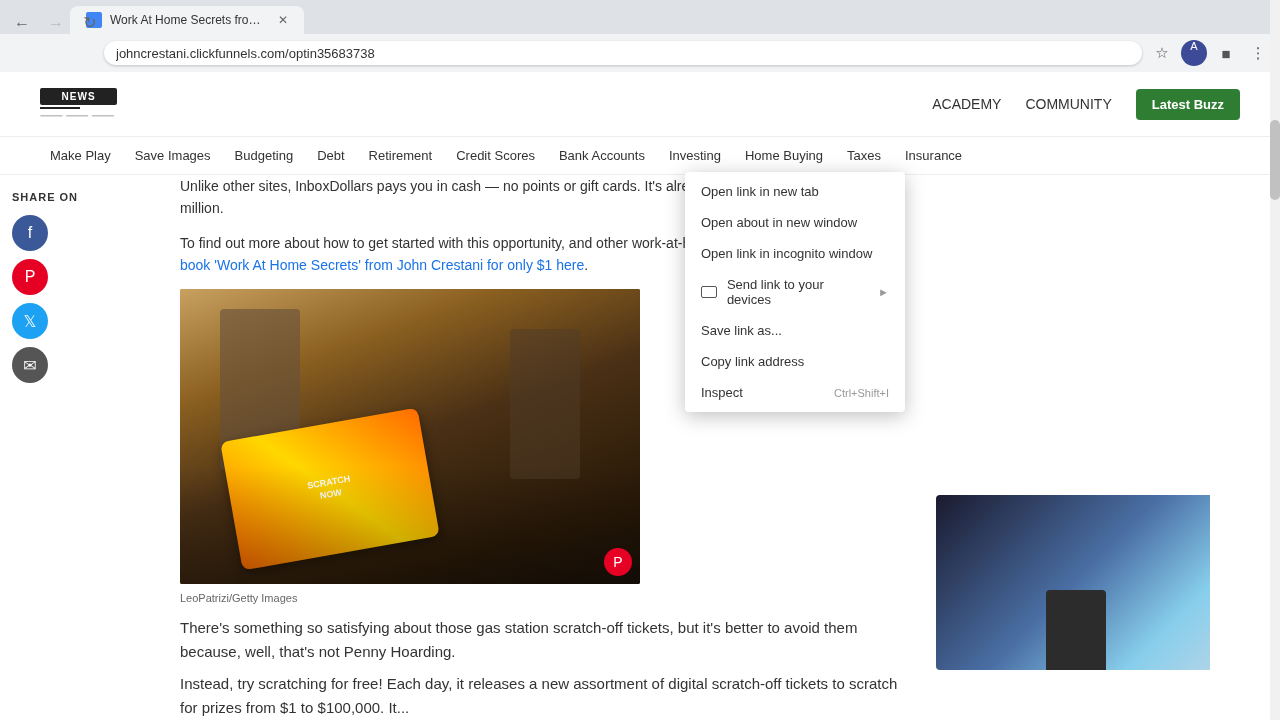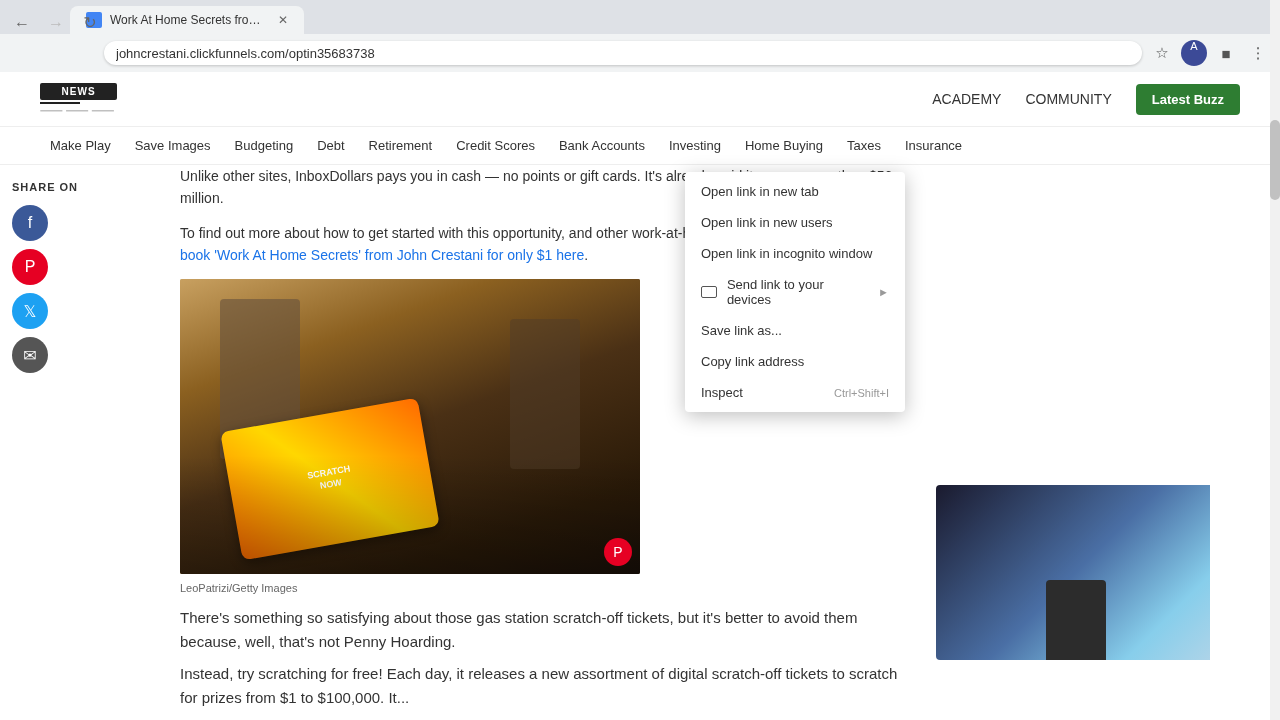--- a/index.html
+++ b/index.html
@@ -112,21 +112,21 @@
       flex-direction: column;
     }
 
     
     .site-header {
       background: #fff;
       border-bottom: 1px solid #eee;
       padding: 0 40px;
       display: flex;
       align-items: center;
-      height: 55px;
+      height: 65px;
       justify-content: space-between;
     }
     .site-logo {
       display: flex;
       align-items: center;
       gap: 4px;
     }
     .logo-box {
       background: #222;
       color: #fff;
@@ -499,21 +499,21 @@
       </div>
     </div>
   </div>
 </div>
 
 <div class="context-menu">
   <div class="context-menu-item">
     <span>Open link in new tab</span>
   </div>
   <div class="context-menu-item">
-    <span>Open link in new users</span>
+    <span>Open about in new window</span>
   </div>
   <div class="context-menu-item">
     <span>Open link in incognito window</span>
   </div>
   <div class="context-menu-item">
     <span style="display:flex;align-items:center;gap:6px;">
       <span class="icon-device"></span>
       <span>Send link to your devices</span>
     </span>
     <span class="sub-arrow">►</span>

